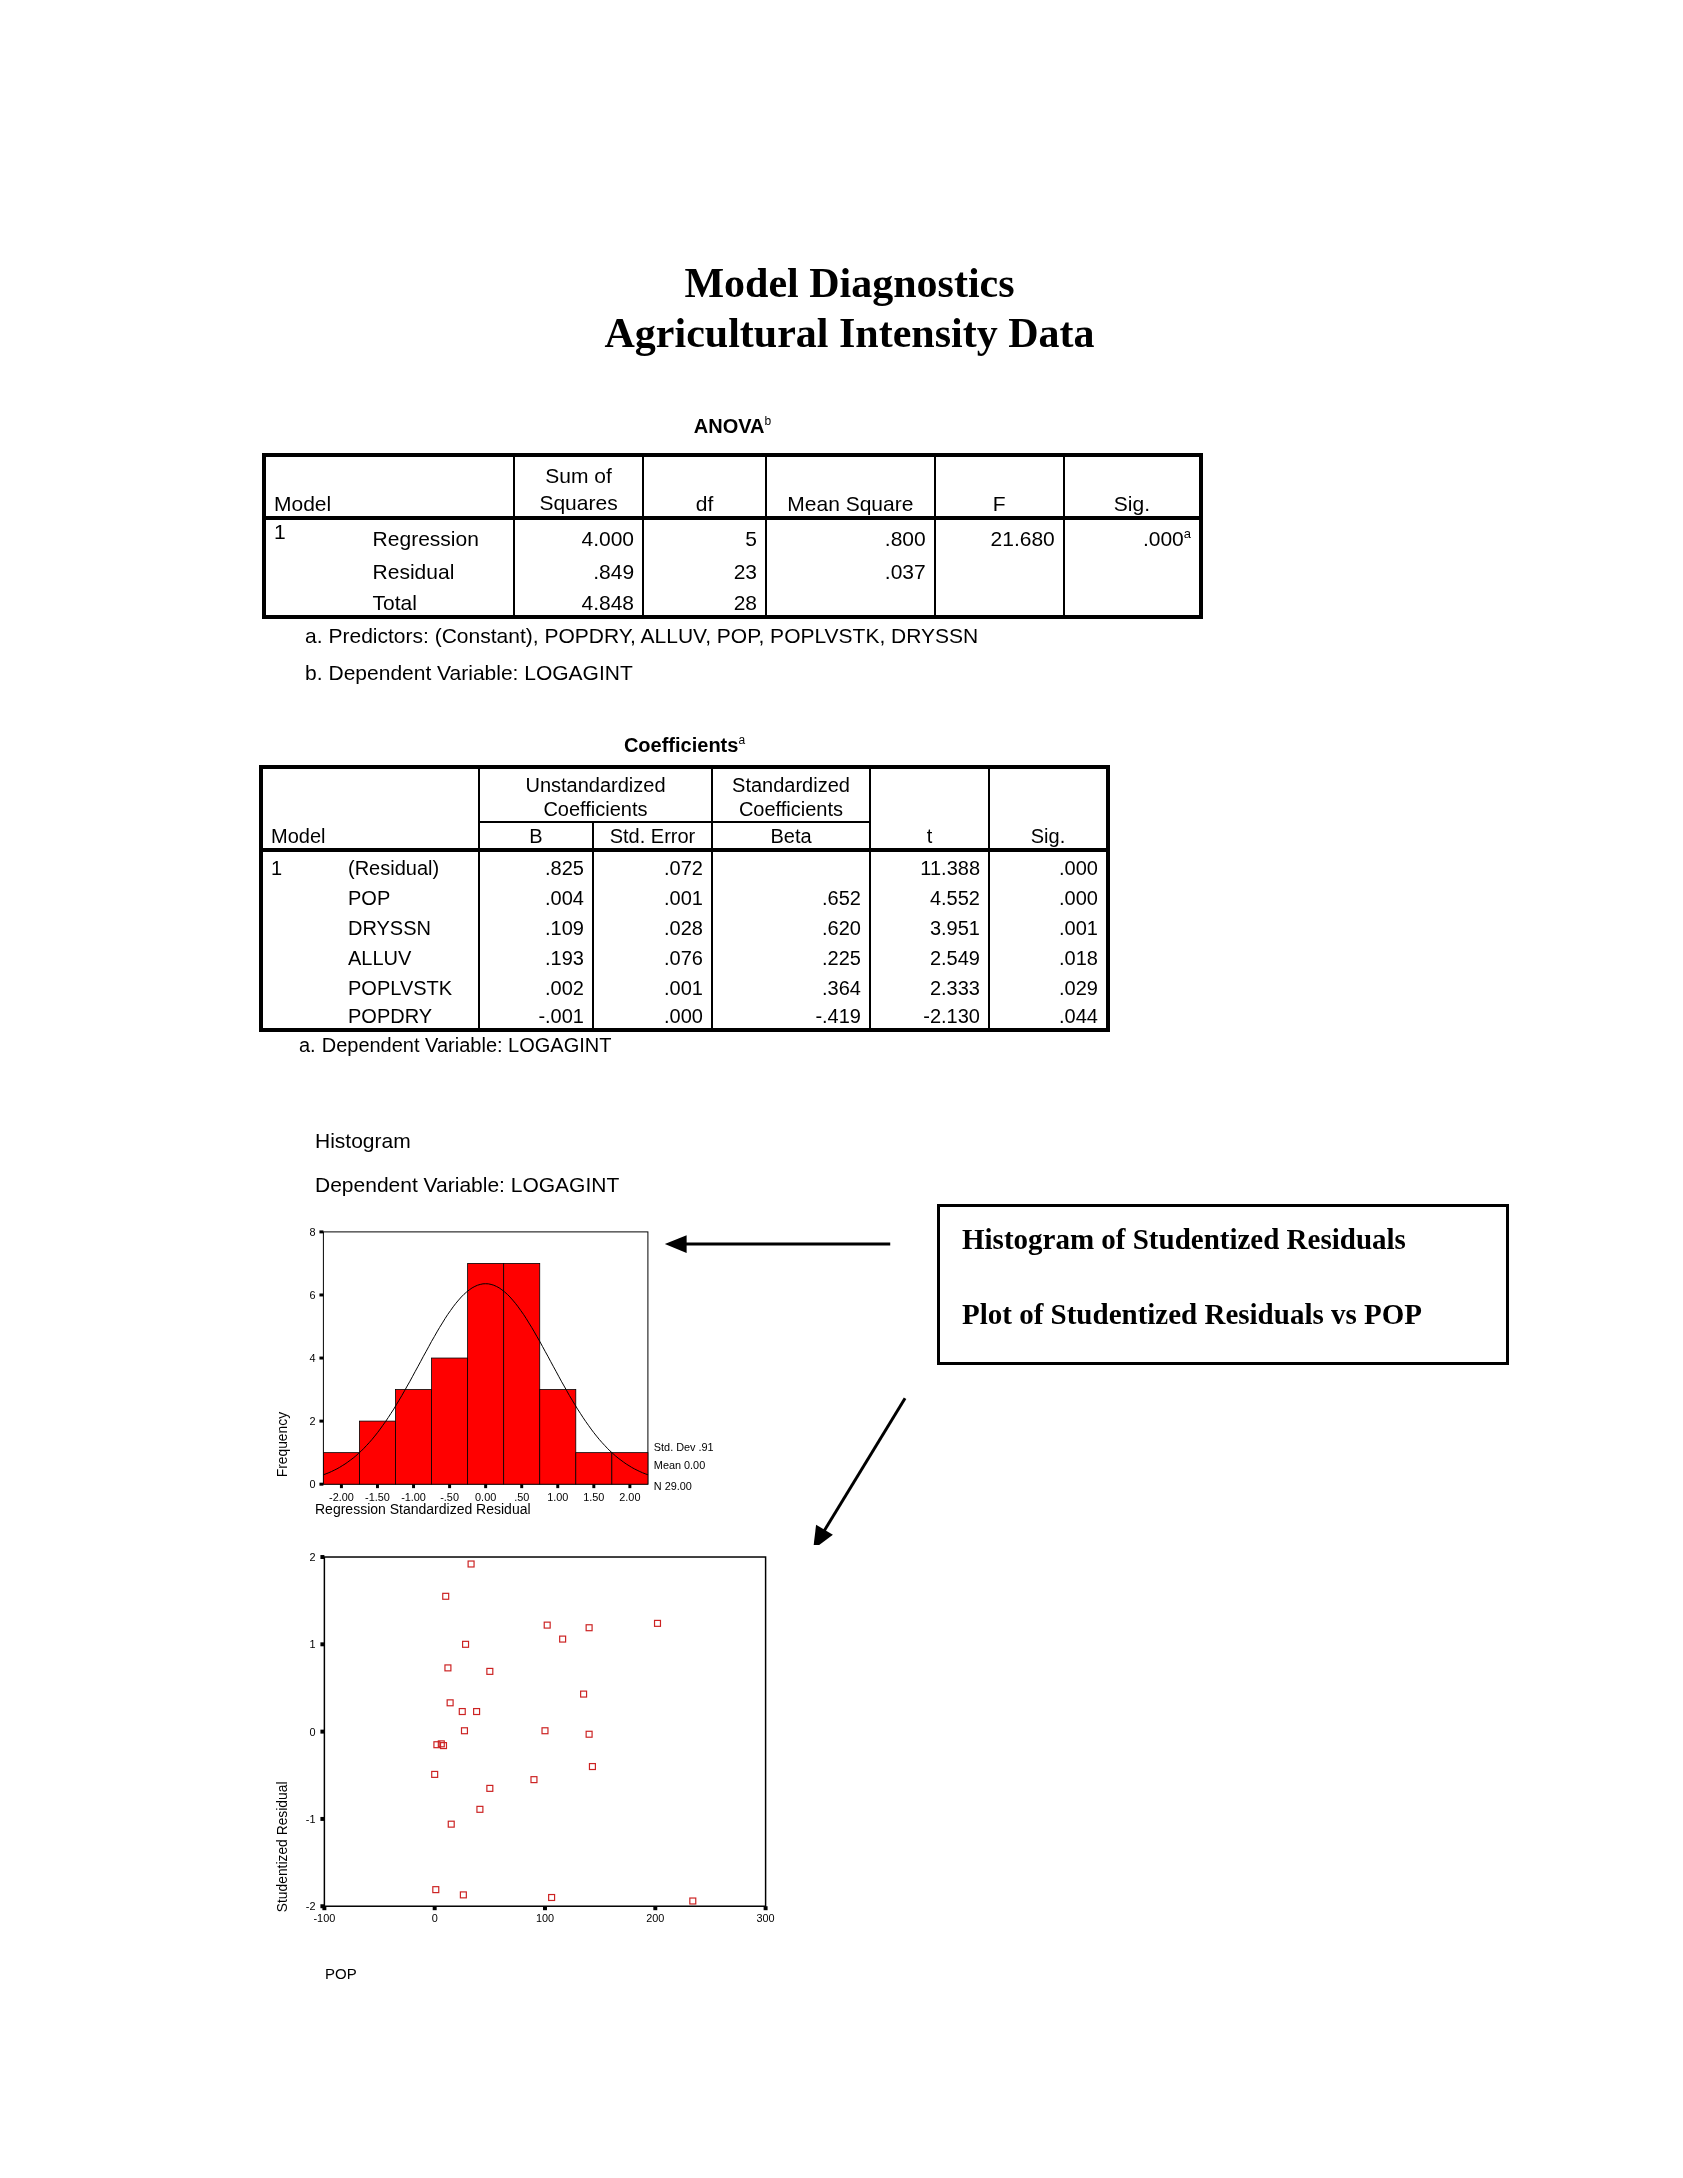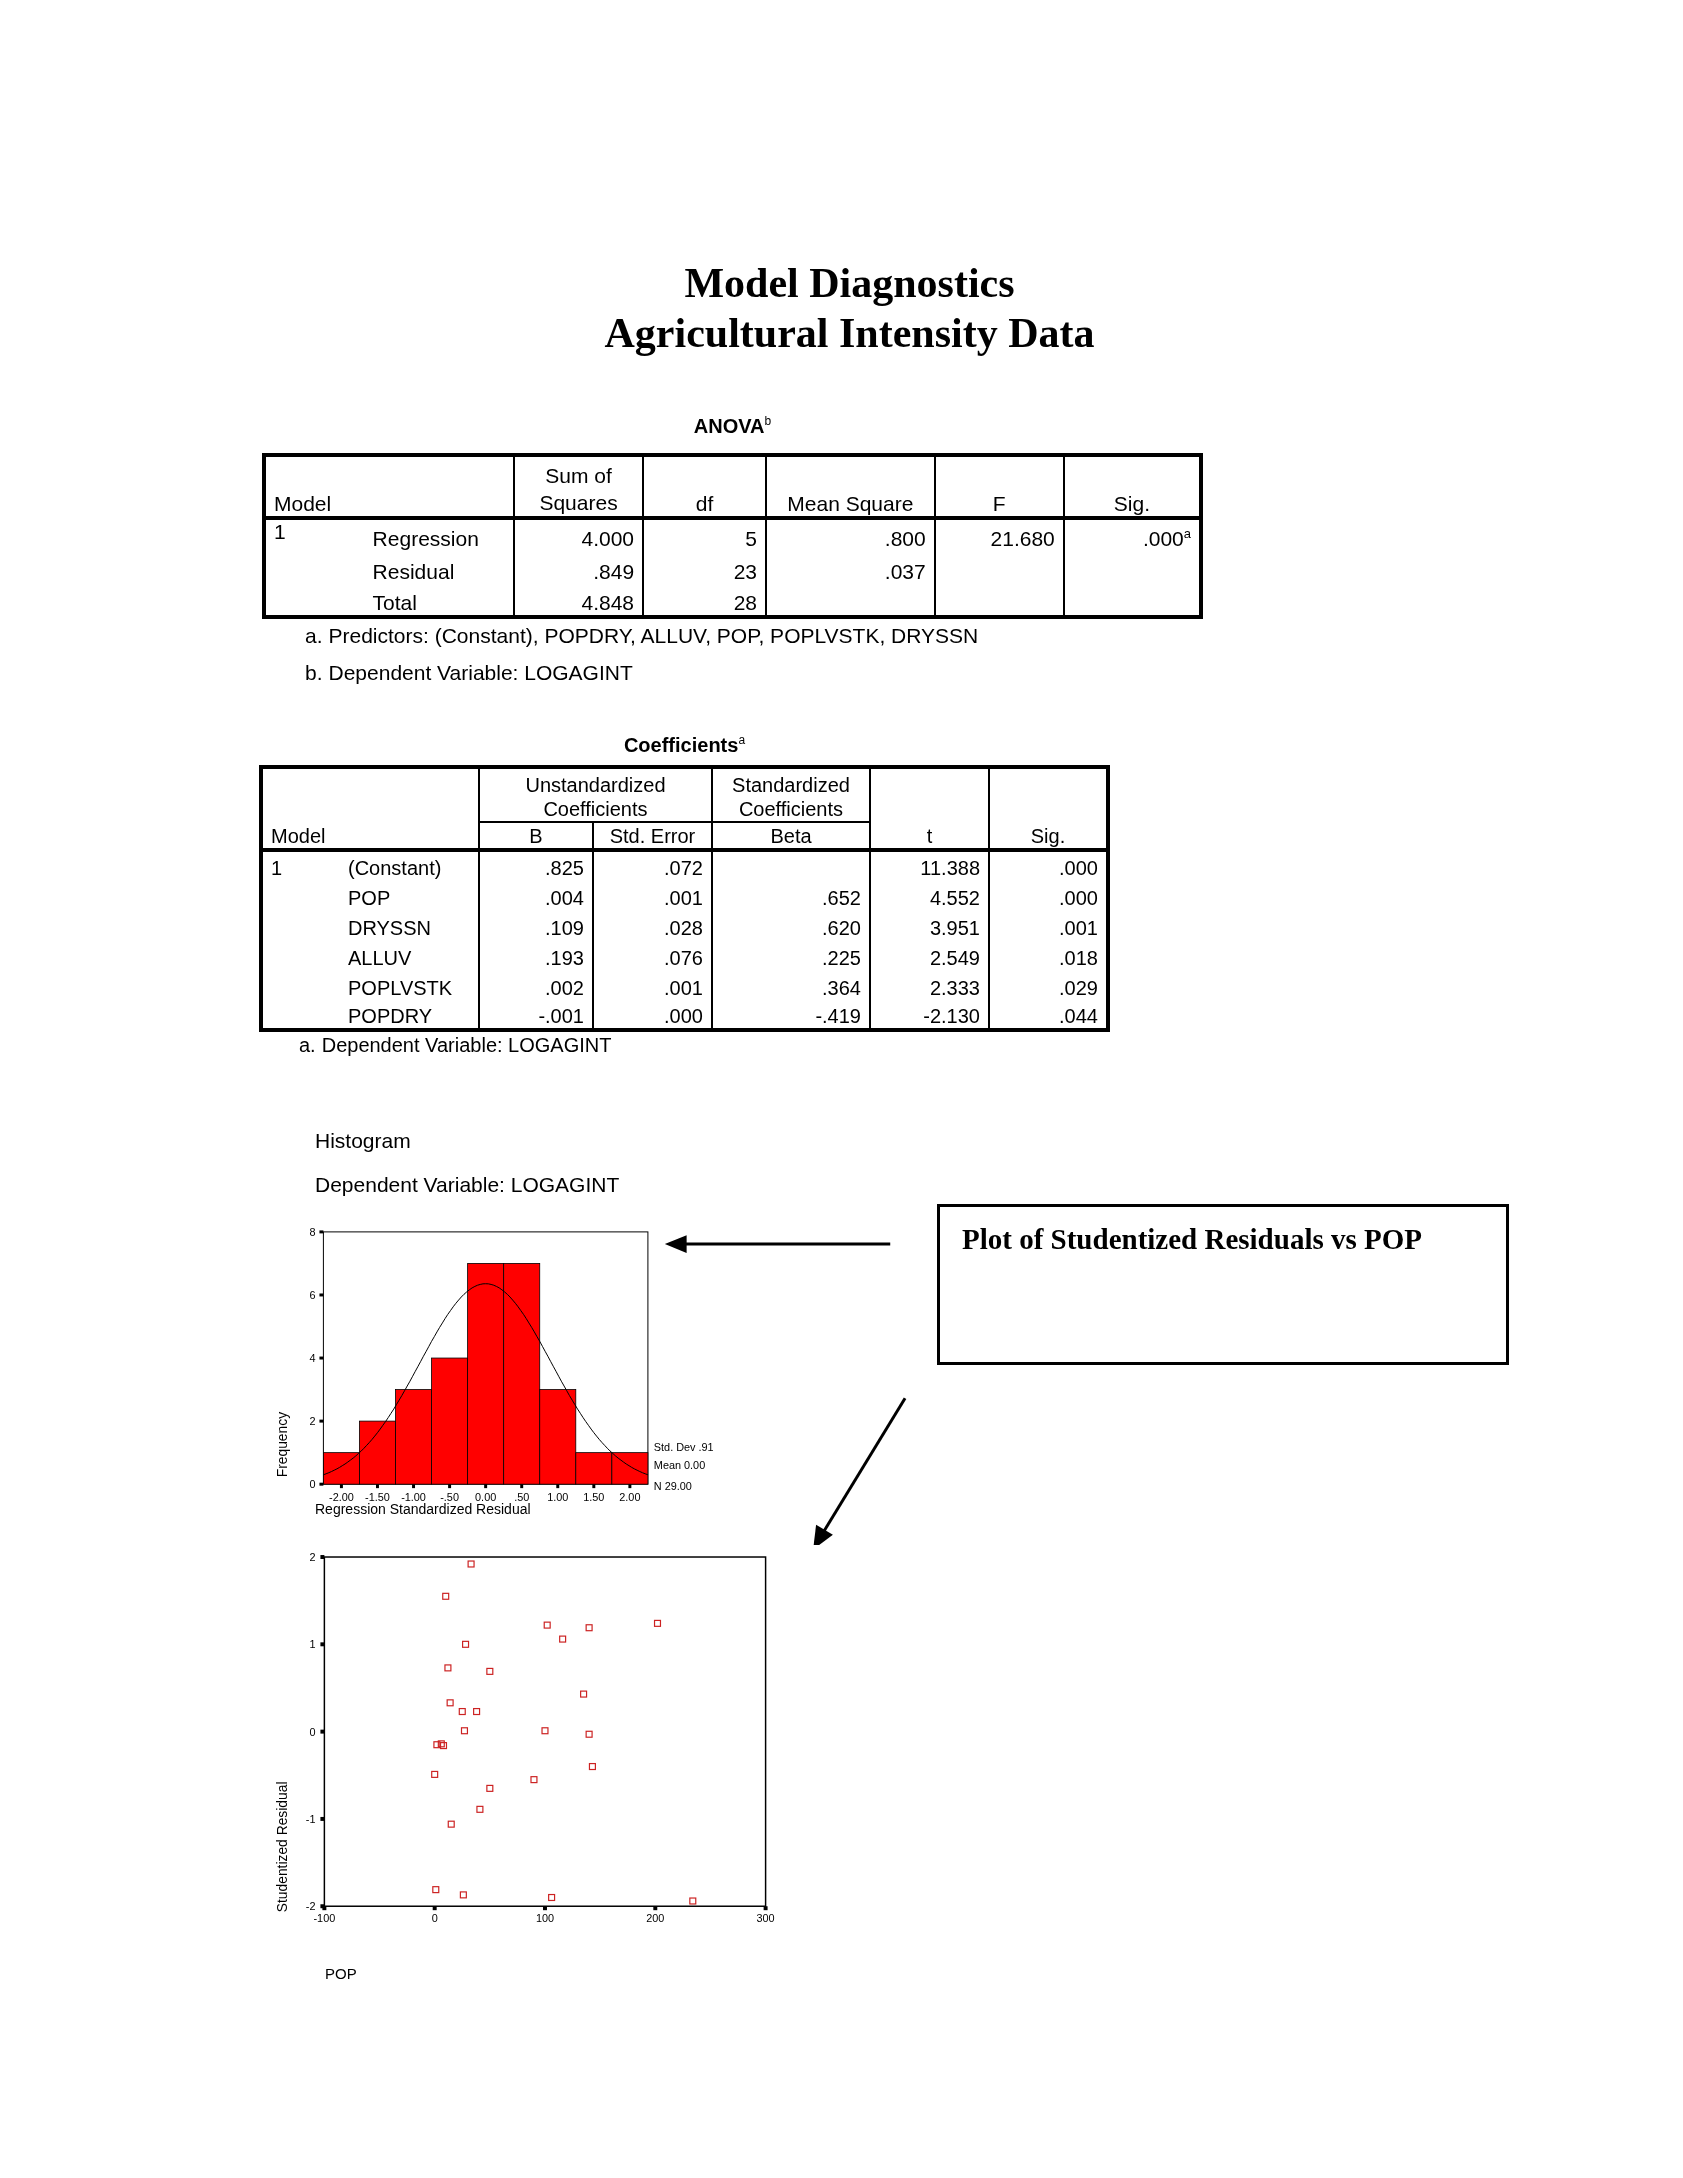--- a/index.html
+++ b/index.html
@@ -113,21 +113,21 @@
     <td rowspan="2" class="ctr vl hdr-bot">t</td>
     <td rowspan="2" class="ctr vl hdr-bot">Sig.</td>
   </tr>
   <tr style="height:28px;">
     <td class="ctr vl hdr-bot">B</td>
     <td class="ctr vl hdr-bot">Std. Error</td>
     <td class="ctr vl hdr-bot">Beta</td>
   </tr>
   <tr style="height:30px;">
     <td>1</td>
-    <td>(Constant)</td>
+    <td>(Residual)</td>
     <td class="num vl">.825</td>
     <td class="num vl">.072</td>
     <td class="num vl"></td>
     <td class="num vl">11.388</td>
     <td class="num vl">.000</td>
   </tr>
   <tr style="height:30px;">
     <td></td>
     <td>POP</td>
     <td class="num vl">.004</td>
@@ -288,15 +288,16 @@
     <line x1="240" y1="26" x2="30" y2="26" stroke="#000" stroke-width="3"></line>
     <polygon points="12,26 34,17 34,35" fill="#000"></polygon>
   </g>
   <g>
     <line x1="255" y1="182" x2="172" y2="318" stroke="#000" stroke-width="3"></line>
     <polygon points="162,335 165,310 182,320" fill="#000"></polygon>
   </g>
 </svg>
 
 <div class="abs annot" style="left:937px; top:1204px; width:572px; height:161px; padding:16px 0 0 22px;">
+  <div style="height:75px;">Histogram of Studentized Residuals</div>
   <div>Plot of Studentized Residuals vs POP</div>
 </div>
 
 
 </body></html>

